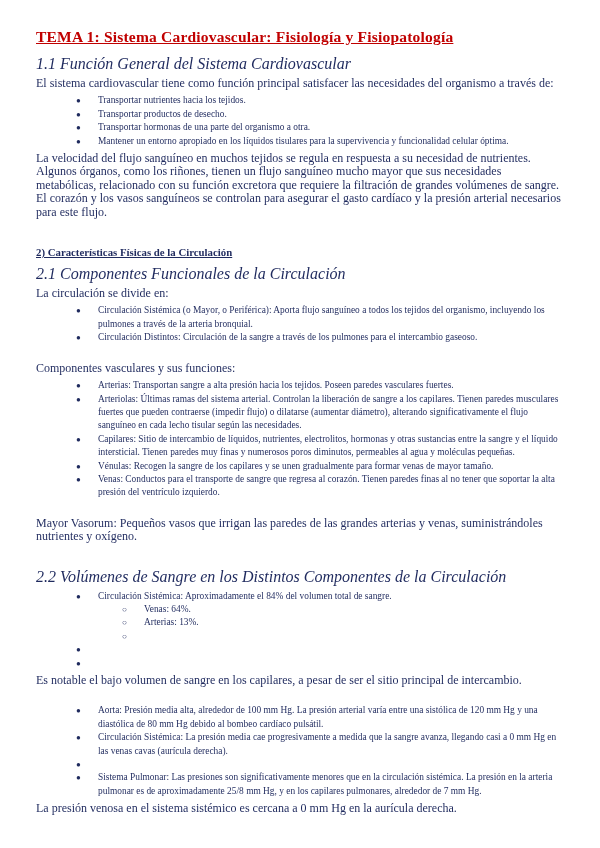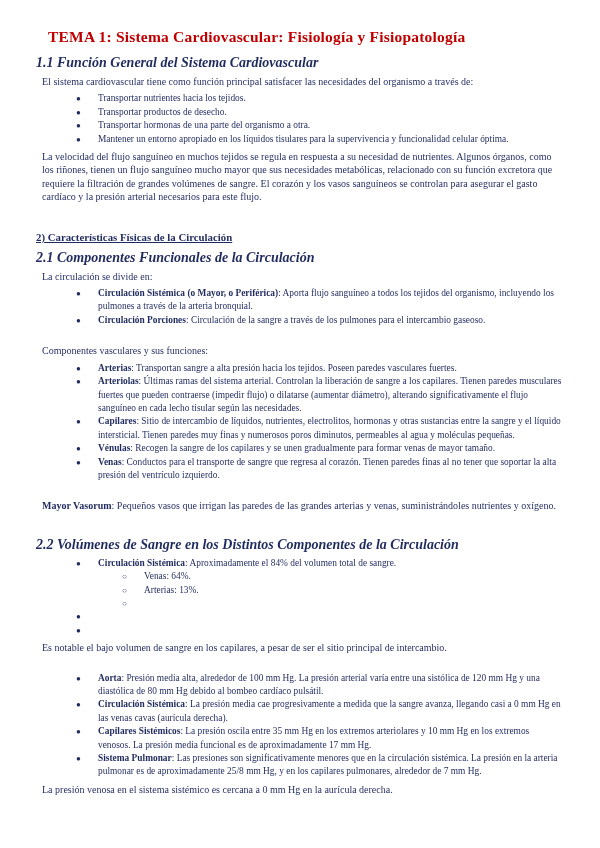--- a/index.html
+++ b/index.html
@@ -16,37 +16,37 @@
     color:var(--text-color);
     overflow:hidden;
   }
   .page{
     width:600px;height:848px;
     padding:28px 36px 0 36px;
   }
   .doc-title{
     font-size:15.5px;font-weight:bold;
     color:var(--title-color);
-    margin:0 0 9px 12px;letter-spacing:.2px;
+    margin:0 0 9px 0;letter-spacing:.2px;text-decoration:underline;
   }
   .doc-heading{
     font-size:10.8px;font-weight:bold;
     text-decoration:underline;
     margin:10px 0 3px 0;
   }
   .doc-subheading{
-    font-size:14px;font-style:italic;font-weight:bold;
+    font-size:16px;font-style:italic;font-weight:normal;
     margin:7px 0 4px 0;
   }
   .doc-para{
-    font-size:10px;line-height:13.4px;
-    margin:4px 6px;
+    font-size:12px;line-height:13.4px;
+    margin:4px 0;
   }
   .doc-para.bold{font-weight:normal;}
-  .term{font-weight:bold;text-align:center;}
+  .term{font-weight:normal;text-align:center;}
   .doc-list{margin:0;}
   .doc-li{
     display:flex;
     font-size:9.4px;line-height:13.4px;
     padding-left:40px;
   }
   .doc-li.lvl2{padding-left:86px;}
   .doc-li .marker{
     flex:none;width:22px;
     font-size:8px;line-height:13.4px;
@@ -84,21 +84,21 @@
     <h2 class="doc-heading">2) Características Físicas de la Circulación</h2>
     <h3 class="doc-subheading">2.1 Componentes Funcionales de la Circulación</h3>
     <p class="doc-para">La circulación se divide en:</p>
     <div class="doc-list">
       <div class="doc-li lvl1">
         <span class="marker">●</span>
         <span class="li-body"><b class="term">Circulación Sistémica (o Mayor, o Periférica)</b><span>: Aporta flujo sanguíneo a todos los tejidos del organismo, incluyendo los pulmones a través de la arteria bronquial.</span></span>
       </div>
       <div class="doc-li lvl1">
         <span class="marker">●</span>
-        <span class="li-body"><b class="term">Circulación Porciones</b><span>: Circulación de la sangre a través de los pulmones para el intercambio gaseoso.</span></span>
+        <span class="li-body"><b class="term">Circulación Distintos</b><span>: Circulación de la sangre a través de los pulmones para el intercambio gaseoso.</span></span>
       </div>
     </div>
     <div class="doc-spacer"></div>
     <p class="doc-para bold">Componentes vasculares y sus funciones:</p>
     <div class="doc-list">
       <div class="doc-li lvl1">
         <span class="marker">●</span>
         <span class="li-body"><b class="term">Arterias</b><span>: Transportan sangre a alta presión hacia los tejidos. Poseen paredes vasculares fuertes.</span></span>
       </div>
       <div class="doc-li lvl1">
@@ -151,21 +151,20 @@
       <div class="doc-li lvl1">
         <span class="marker">●</span>
         <span class="li-body"><b class="term">Aorta</b><span>: Presión media alta, alrededor de 100 mm Hg. La presión arterial varía entre una sistólica de 120 mm Hg y una diastólica de 80 mm Hg debido al bombeo cardíaco pulsátil.</span></span>
       </div>
       <div class="doc-li lvl1">
         <span class="marker">●</span>
         <span class="li-body"><b class="term">Circulación Sistémica</b><span>: La presión media cae progresivamente a medida que la sangre avanza, llegando casi a 0 mm Hg en las venas cavas (aurícula derecha).</span></span>
       </div>
       <div class="doc-li lvl1">
         <span class="marker">●</span>
-        <span class="li-body"><b class="term">Capilares Sistémicos</b><span>: La presión oscila entre 35 mm Hg en los extremos arteriolares y 10 mm Hg en los extremos venosos. La presión media funcional es de aproximadamente 17 mm Hg.</span></span>
       </div>
       <div class="doc-li lvl1">
         <span class="marker">●</span>
         <span class="li-body"><b class="term">Sistema Pulmonar</b><span>: Las presiones son significativamente menores que en la circulación sistémica. La presión en la arteria pulmonar es de aproximadamente 25/8 mm Hg, y en los capilares pulmonares, alrededor de 7 mm Hg.</span></span>
       </div>
     </div>
     <p class="doc-para">La presión venosa en el sistema sistémico es cercana a 0 mm Hg en la aurícula derecha.</p>
     <div class="doc-spacer"></div>
   </div>
 

